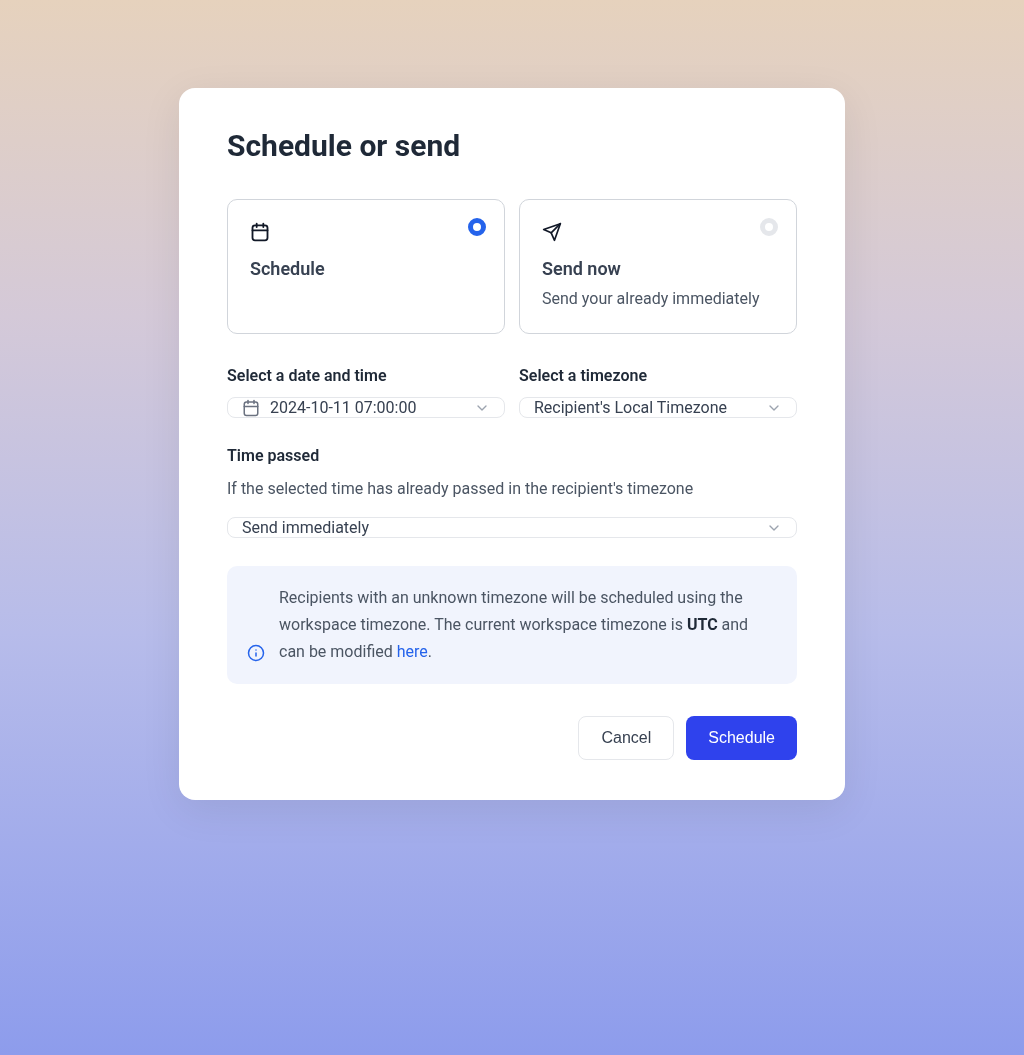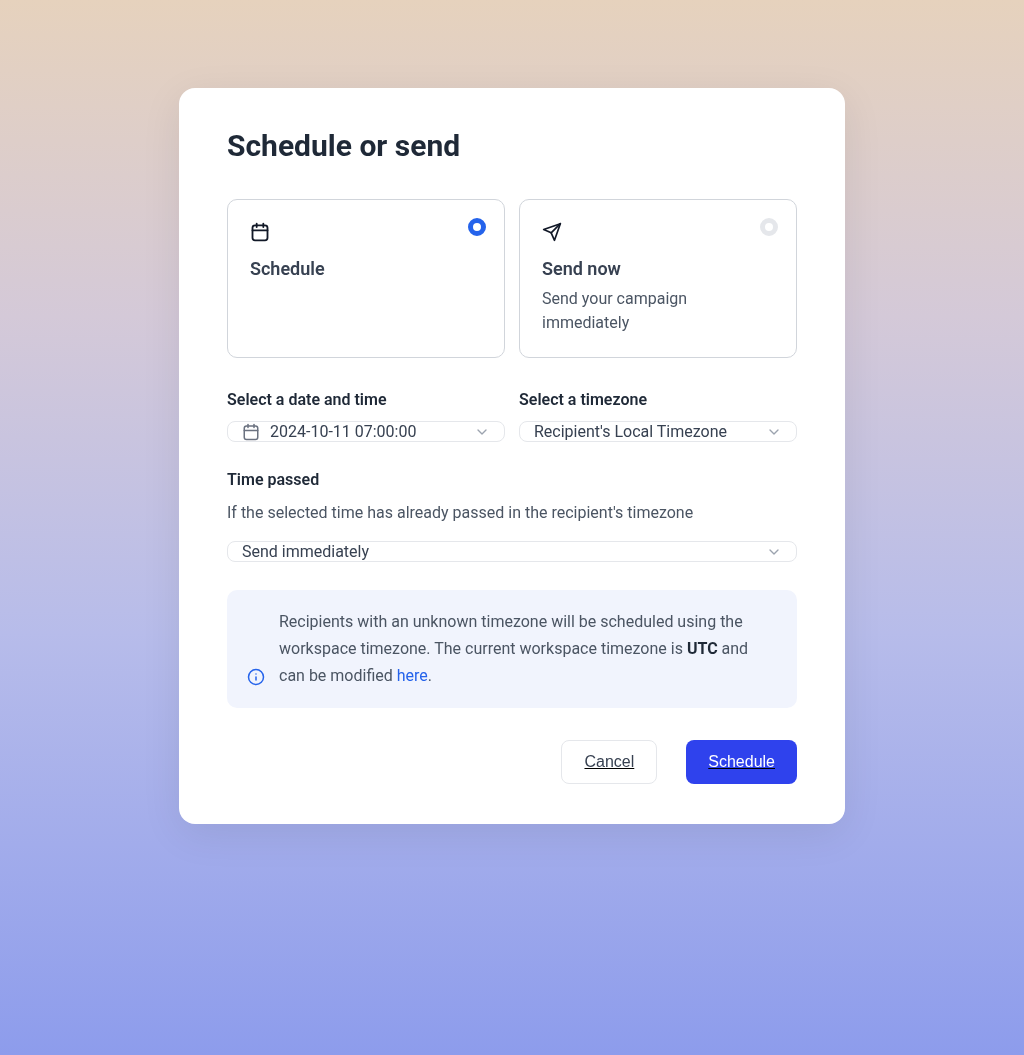--- a/index.html
+++ b/index.html
@@ -149,22 +149,21 @@
       font-weight: 700;
       color: #1f2937;
     }
     .info-alert-text a {
       color: #2563eb;
       text-decoration: none;
     }
     .actions {
       display: flex;
       justify-content: flex-end;
-      gap: 29px;
-      text-decoration: underline;
+      gap: 12px;
     }
     .btn {
       padding: 12px 22px;
       border-radius: 8px;
       font-size: 16px;
       font-weight: 500;
       cursor: pointer;
       border: none;
     }
     .btn-secondary {
@@ -199,21 +198,21 @@
       </div>
 
       <div class="option-card">
         <div class="option-card-icon">
           <svg width="20" height="20" viewBox="0 0 24 24" fill="none" stroke="currentColor" stroke-width="2" stroke-linecap="round" stroke-linejoin="round">
               <line x1="22" y1="2" x2="11" y2="13"></line>
               <polygon points="22 2 15 22 11 13 2 9 22 2"></polygon>
             </svg>
         </div>
         <div class="option-card-title">Send now</div>
-        <div class="option-card-desc">Send your campaign immediately</div>
+        <div class="option-card-desc">Send your already immediately</div>
         <span class="option-radio"></span>
       </div>
     </div>
 
     <div class="form-row">
       <div class="form-col">
         <label class="field-label">Select a date and time</label>
         <div class="select-box">
           <span class="select-box-icon">
             <svg width="18" height="18" viewBox="0 0 24 24" fill="none" stroke="currentColor" stroke-width="2" stroke-linecap="round" stroke-linejoin="round">

